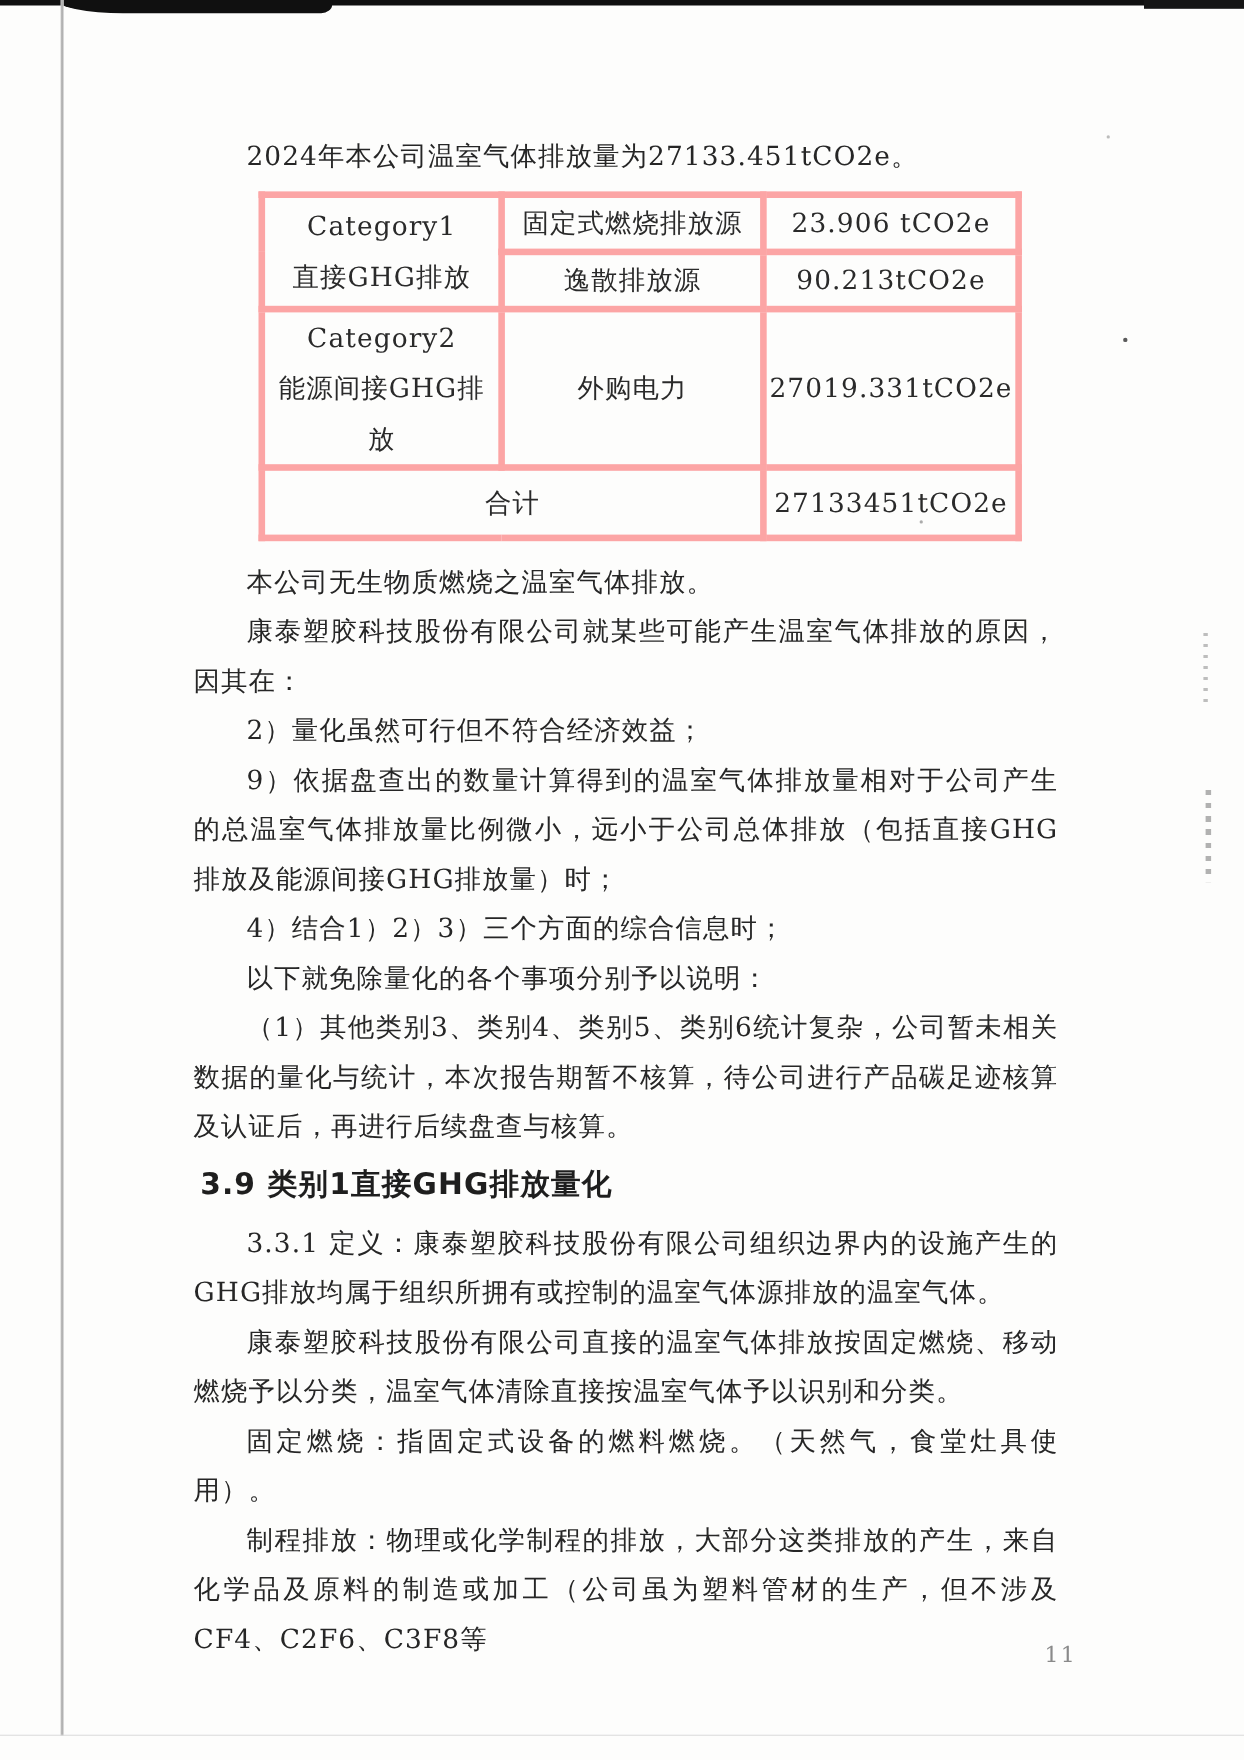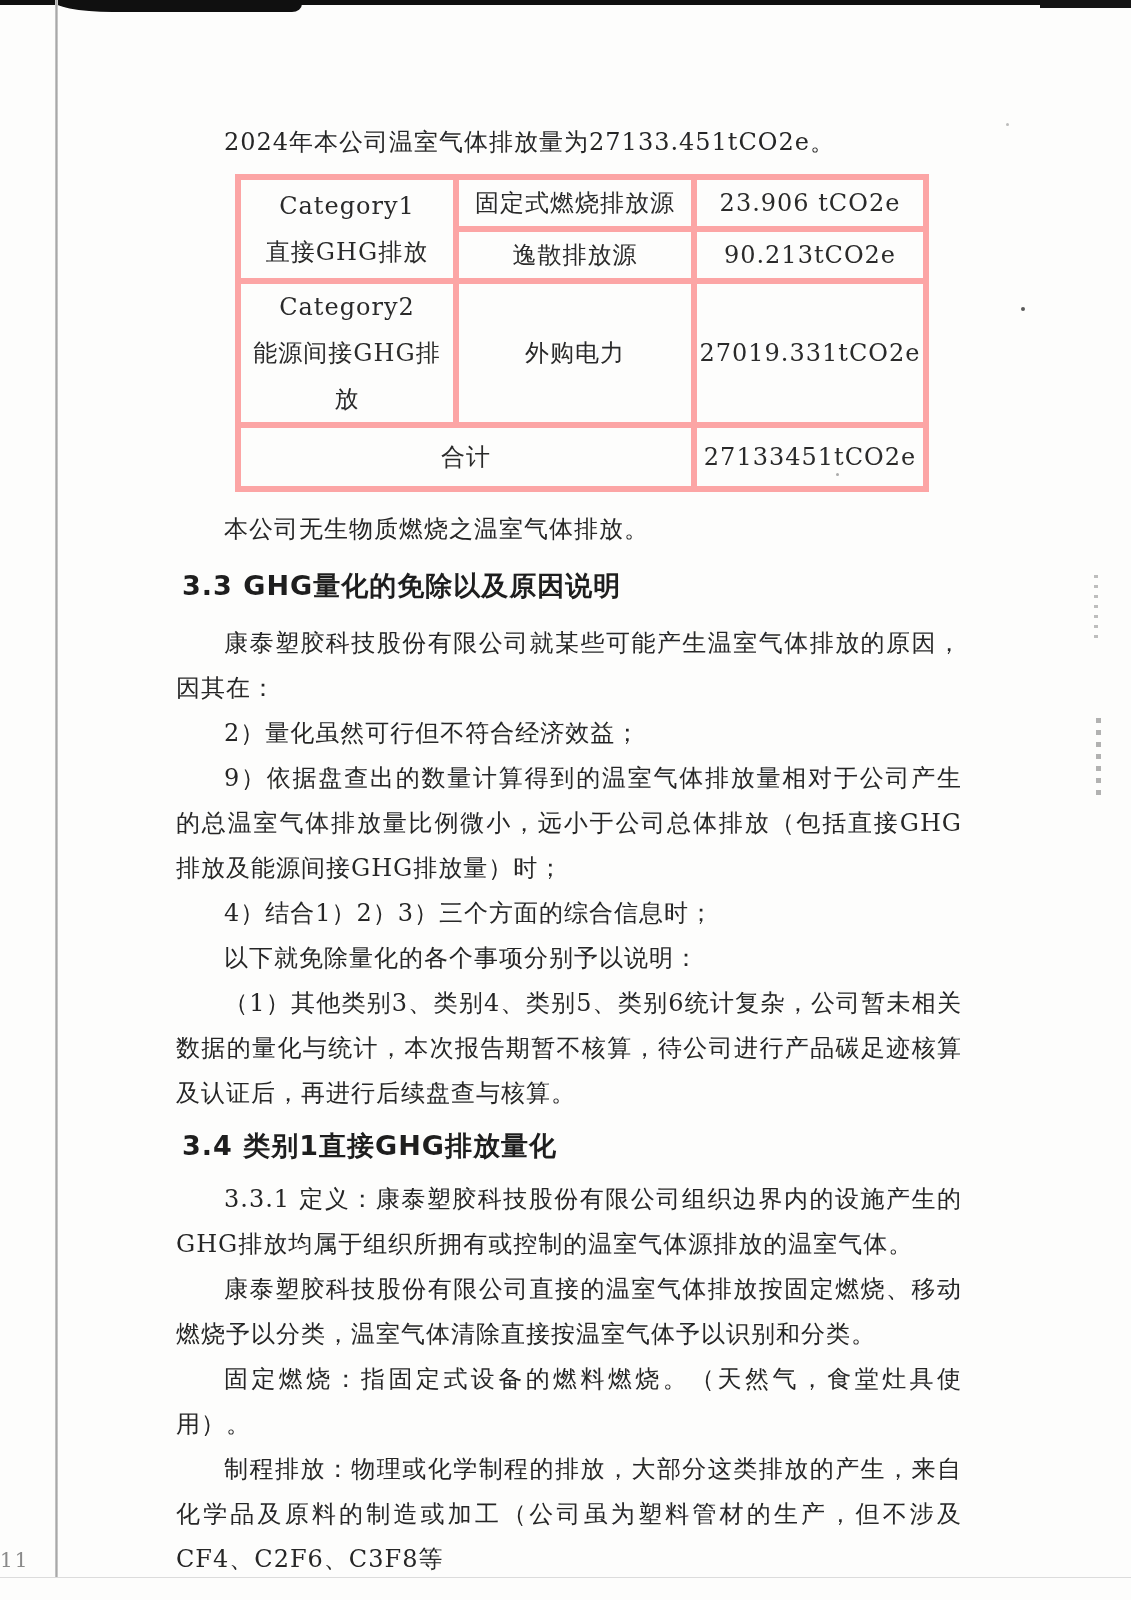--- a/index.html
+++ b/index.html
@@ -107,24 +107,24 @@
   td.col-1 { width: 212px; }
   td.col-2 { width: 232px; }
   td.col-3 { width: 226px; }
   tr.row-source   { height: 49px; }
   tr.row-fugitive { height: 49px; }
   tr.row-elec     { height: 92px; }
   tr.row-total    { height: 64px; }
 
   .page-number {
     position: absolute;
-    top: 1548px;
+    top: 1492px;
     left: 0;
     width: 979px;
-    text-align: left;
+    text-align: right;
     font-size: 20px;
     letter-spacing: 2px;
     color: #8a8a8a;
   }
 </style>
 </head>
 <body>
 
 <div class="scan-top-band"></div>
 <div class="scan-top-blob"></div>
@@ -165,30 +165,29 @@
       </tr>
       <tr class="row-total">
         <td colspan="2">合计</td>
         <td class="col-3">27133451tCO2e</td>
       </tr>
     </tbody>
   </table>
 
   <p class="para no-biomass">本公司无生物质燃烧之温室气体排放。</p>
 
-  <h2 class="heading h-3-3">3.3 GHG量化的免除以及原因说明</h2>
 
   <p class="para">康泰塑胶科技股份有限公司就某些可能产生温室气体排放的原因，因其在：</p>
   <p class="para">2）量化虽然可行但不符合经济效益；</p>
   <p class="para">9）依据盘查出的数量计算得到的温室气体排放量相对于公司产生的总温室气体排放量比例微小，远小于公司总体排放（包括直接GHG排放及能源间接GHG排放量）时；</p>
   <p class="para">4）结合1）2）3）三个方面的综合信息时；</p>
   <p class="para">以下就免除量化的各个事项分别予以说明：</p>
   <p class="para">（1）其他类别3、类别4、类别5、类别6统计复杂，公司暂未相关数据的量化与统计，本次报告期暂不核算，待公司进行产品碳足迹核算及认证后，再进行后续盘查与核算。</p>
 
-  <h2 class="heading h-3-4">3.4 类别1直接GHG排放量化</h2>
+  <h2 class="heading h-3-4">3.9 类别1直接GHG排放量化</h2>
 
   <p class="para">3.3.1 定义：康泰塑胶科技股份有限公司组织边界内的设施产生的GHG排放均属于组织所拥有或控制的温室气体源排放的温室气体。</p>
   <p class="para">康泰塑胶科技股份有限公司直接的温室气体排放按固定燃烧、移动燃烧予以分类，温室气体清除直接按温室气体予以识别和分类。</p>
   <p class="para">固定燃烧：指固定式设备的燃料燃烧。（天然气，食堂灶具使用）。</p>
   <p class="para">制程排放：物理或化学制程的排放，大部分这类排放的产生，来自化学品及原料的制造或加工（公司虽为塑料管材的生产，但不涉及CF4、C2F6、C3F8等</p>
 
 </div>
 
 <div class="page-number">11</div>
 

